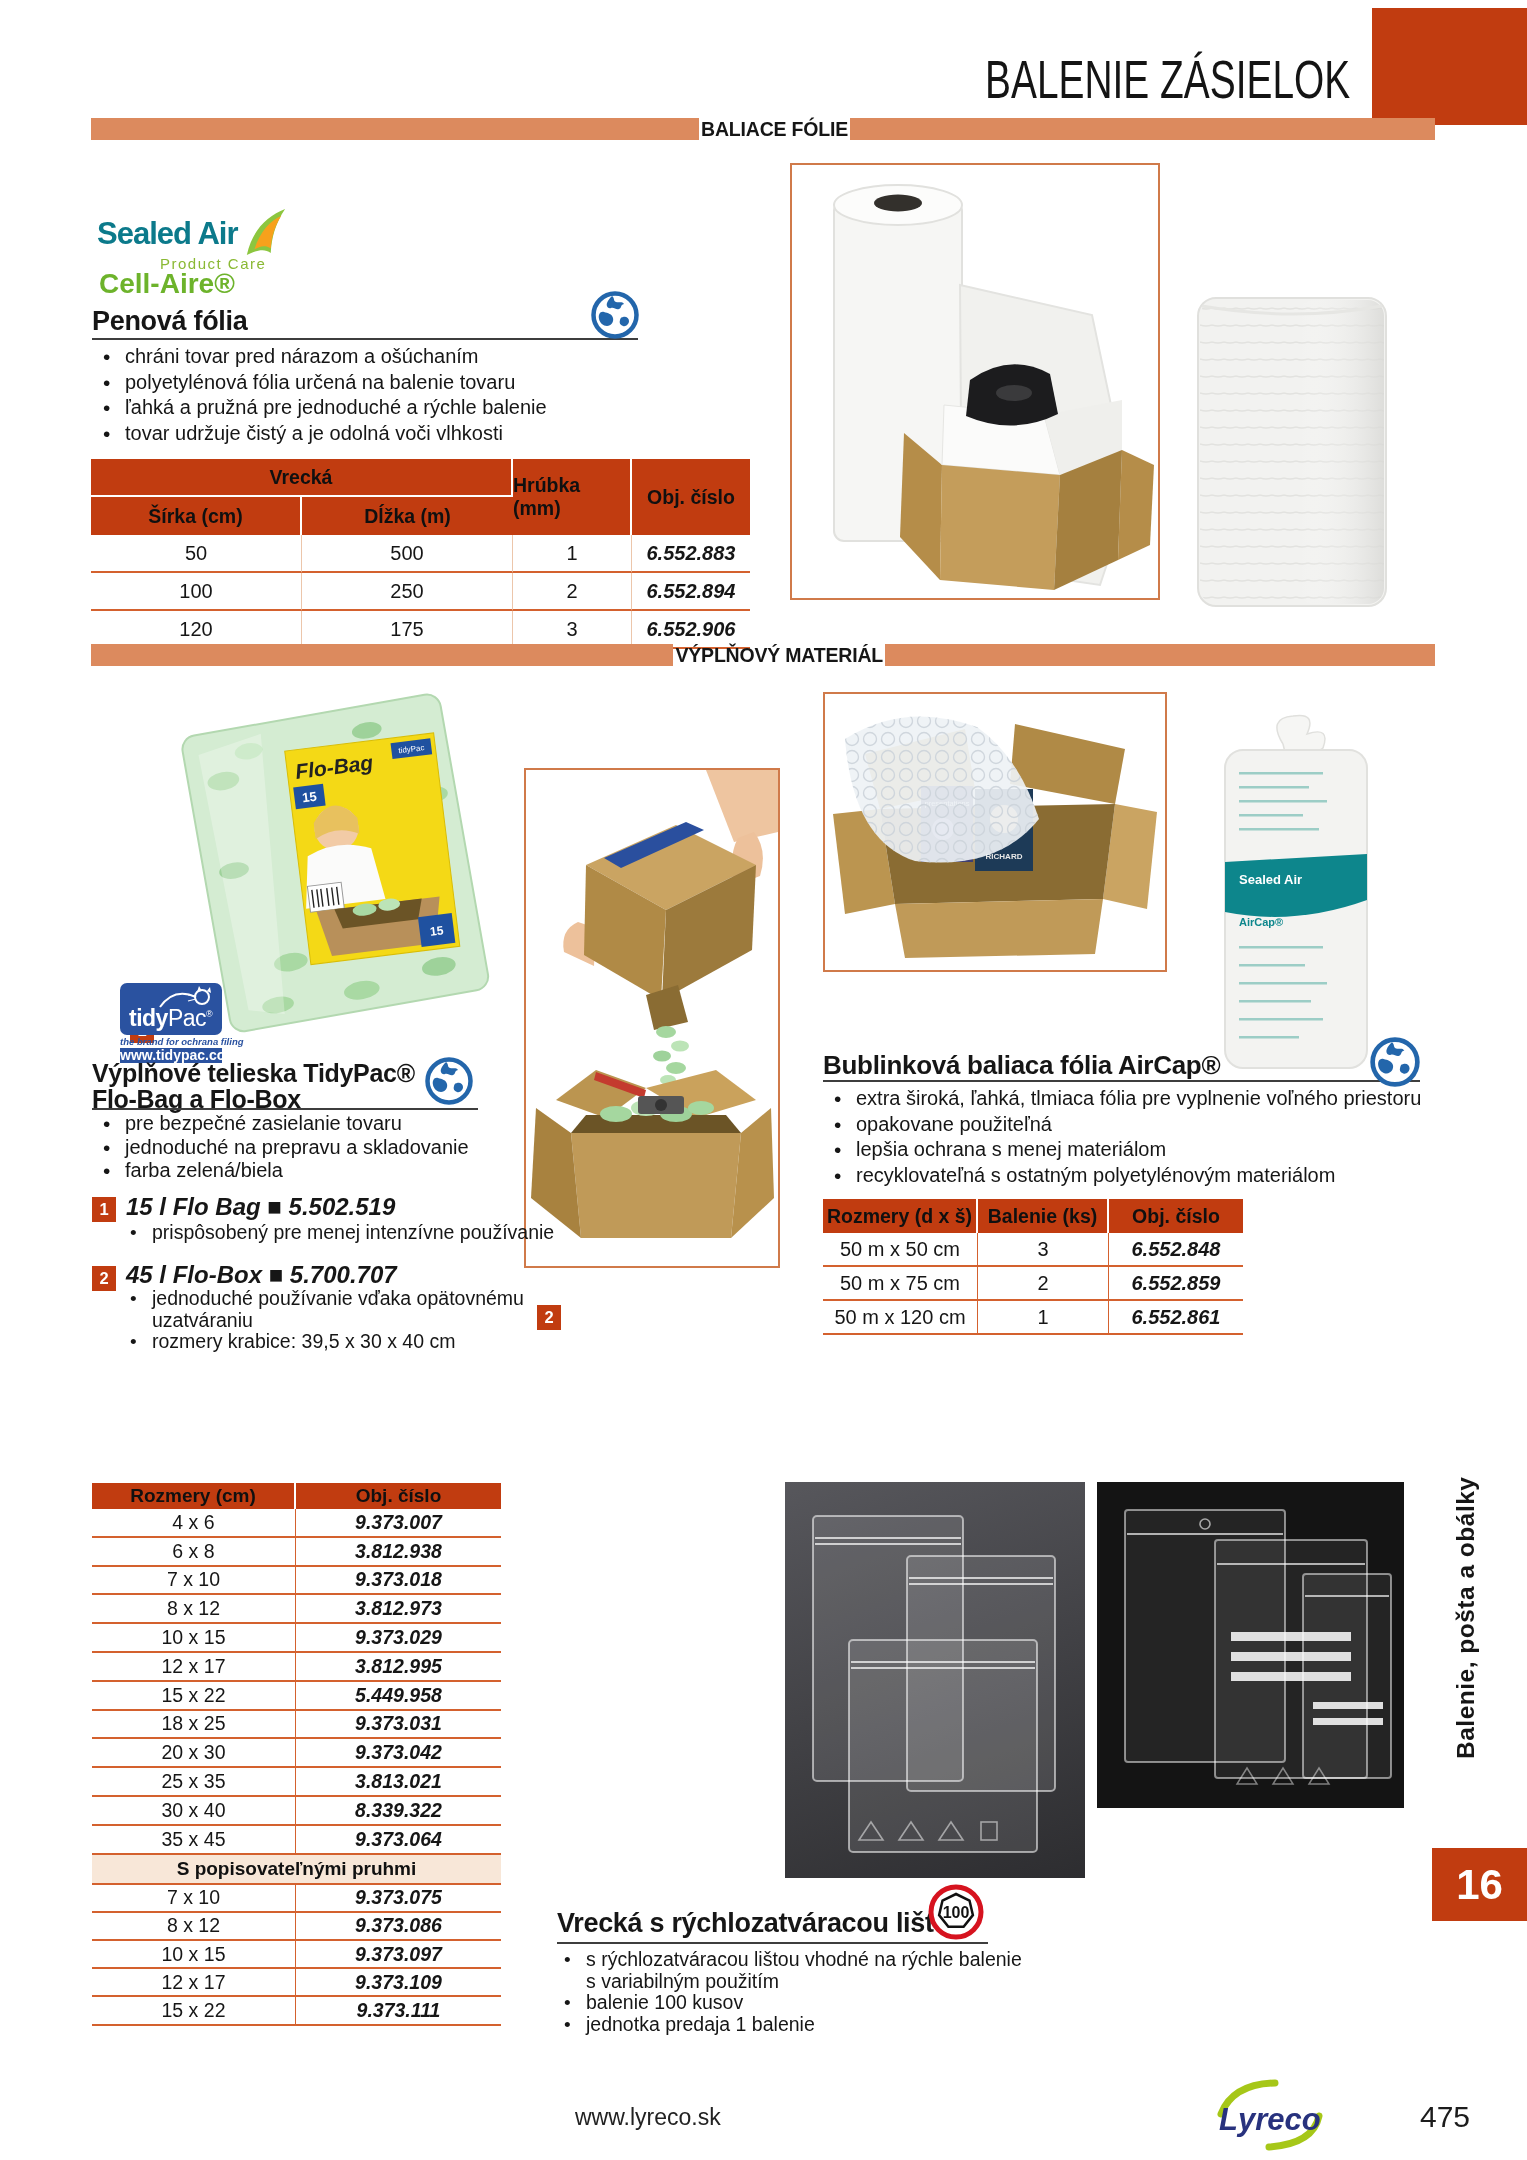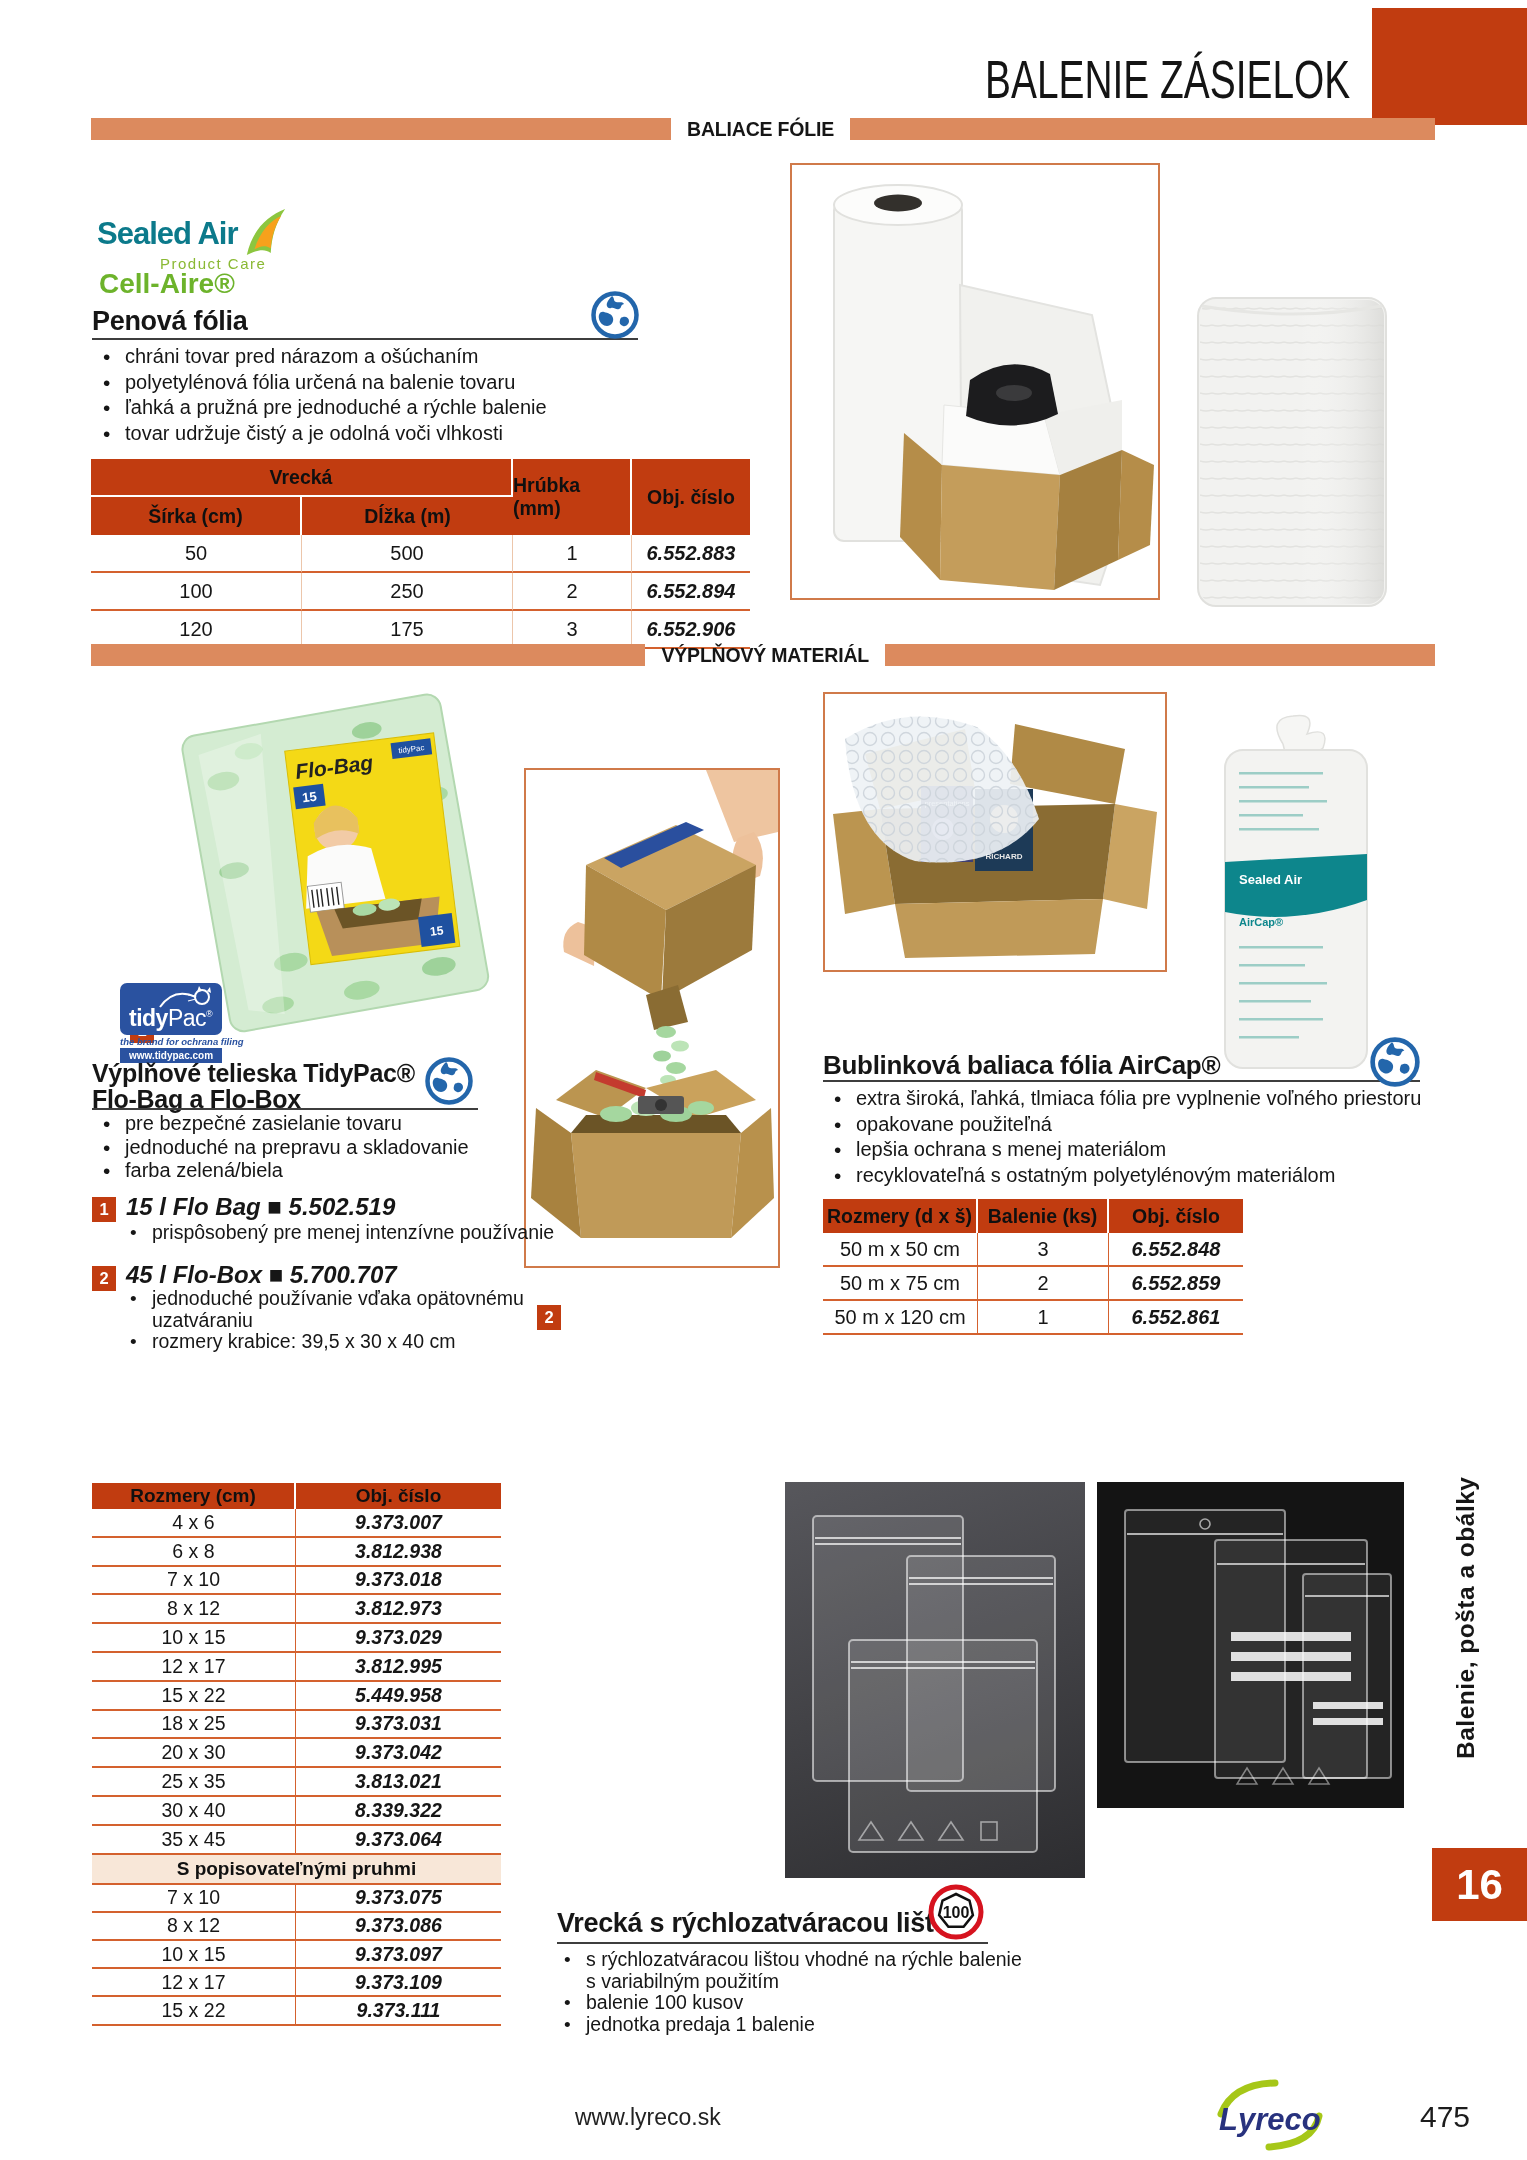--- a/index.html
+++ b/index.html
@@ -6,21 +6,21 @@
   .page{position:relative;width:1527px;height:2160px;background:#fff;overflow:hidden;
         font-family:"Liberation Sans",sans-serif;color:#161616}
   .abs{position:absolute}
   svg{display:block}
   svg text{font-family:"Liberation Sans",sans-serif}
 
   .h-main{font-size:54px;line-height:1;white-space:nowrap;color:#141414;
           transform:scaleX(.72);transform-origin:100% 50%}
   .hdr-square{background:#c13c10}
 
-  .sec-bar{display:flex;align-items:center;gap:16px}
+  .sec-bar{display:flex;align-items:center;gap:2px}
   .sec-bar .fill{flex:1;height:22px;background:#dc8a5e}
   .sec-bar .lbl{font-weight:bold;font-size:19.5px;letter-spacing:-.2px;white-space:nowrap}
 
   .rule{border-top:2.5px solid #3e3e3e;height:0}
   .h-prod{font-weight:bold;white-space:nowrap;letter-spacing:-.3px}
 
   ul.bul{list-style:none;margin:0;padding:0}
   ul.bul li{position:relative;padding-left:29px;font-size:20px;line-height:25.5px;white-space:pre-line}
   ul.bul li::before{content:"•";position:absolute;left:7px;top:0;font-size:21px}
   ul.bul.tight li{font-size:19.5px;line-height:21.5px;padding-left:26px}
@@ -67,21 +67,21 @@
 
   .sa-name{font-size:31px;font-weight:bold;letter-spacing:-1px;color:#0c7a8b;white-space:nowrap}
   .sa-div{font-size:15px;color:#8ab933;letter-spacing:1.5px;white-space:nowrap}
   .sa-prod{font-size:28px;font-weight:bold;color:#6db32b;white-space:nowrap}
 
   .tp-box{width:102px;height:52px;background:#2a52a0;border-radius:7px;position:relative}
   .tp-text{position:absolute;left:9px;bottom:3px;color:#fff;font-size:23px;letter-spacing:-.5px;white-space:nowrap}
   .tp-text .b{font-weight:bold}
   .tp-text sup{font-size:9px}
   .tp-tag{font-size:9.5px;font-weight:bold;font-style:italic;color:#2a52a0;text-align:center;white-space:nowrap}
-  .tp-url{background:#2a52a0;color:#fff;font-size:10px;font-weight:bold;text-align:center;line-height:15px;height:15px}
+  .tp-url{background:#2a52a0;color:#fff;font-size:14px;font-weight:bold;text-align:center;line-height:15px;height:15px}
 </style>
 </head>
 <body>
 
 <div class="page">
 
   <div class="abs hdr-square" style="left:1372px;top:8px;width:155px;height:117px"></div>
   <div class="abs h-main" style="right:177px;top:52px">BALENIE ZÁSIELOK</div>
 
   <div class="abs sec-bar" style="left:91px;top:118px;width:1344px;height:22px">

